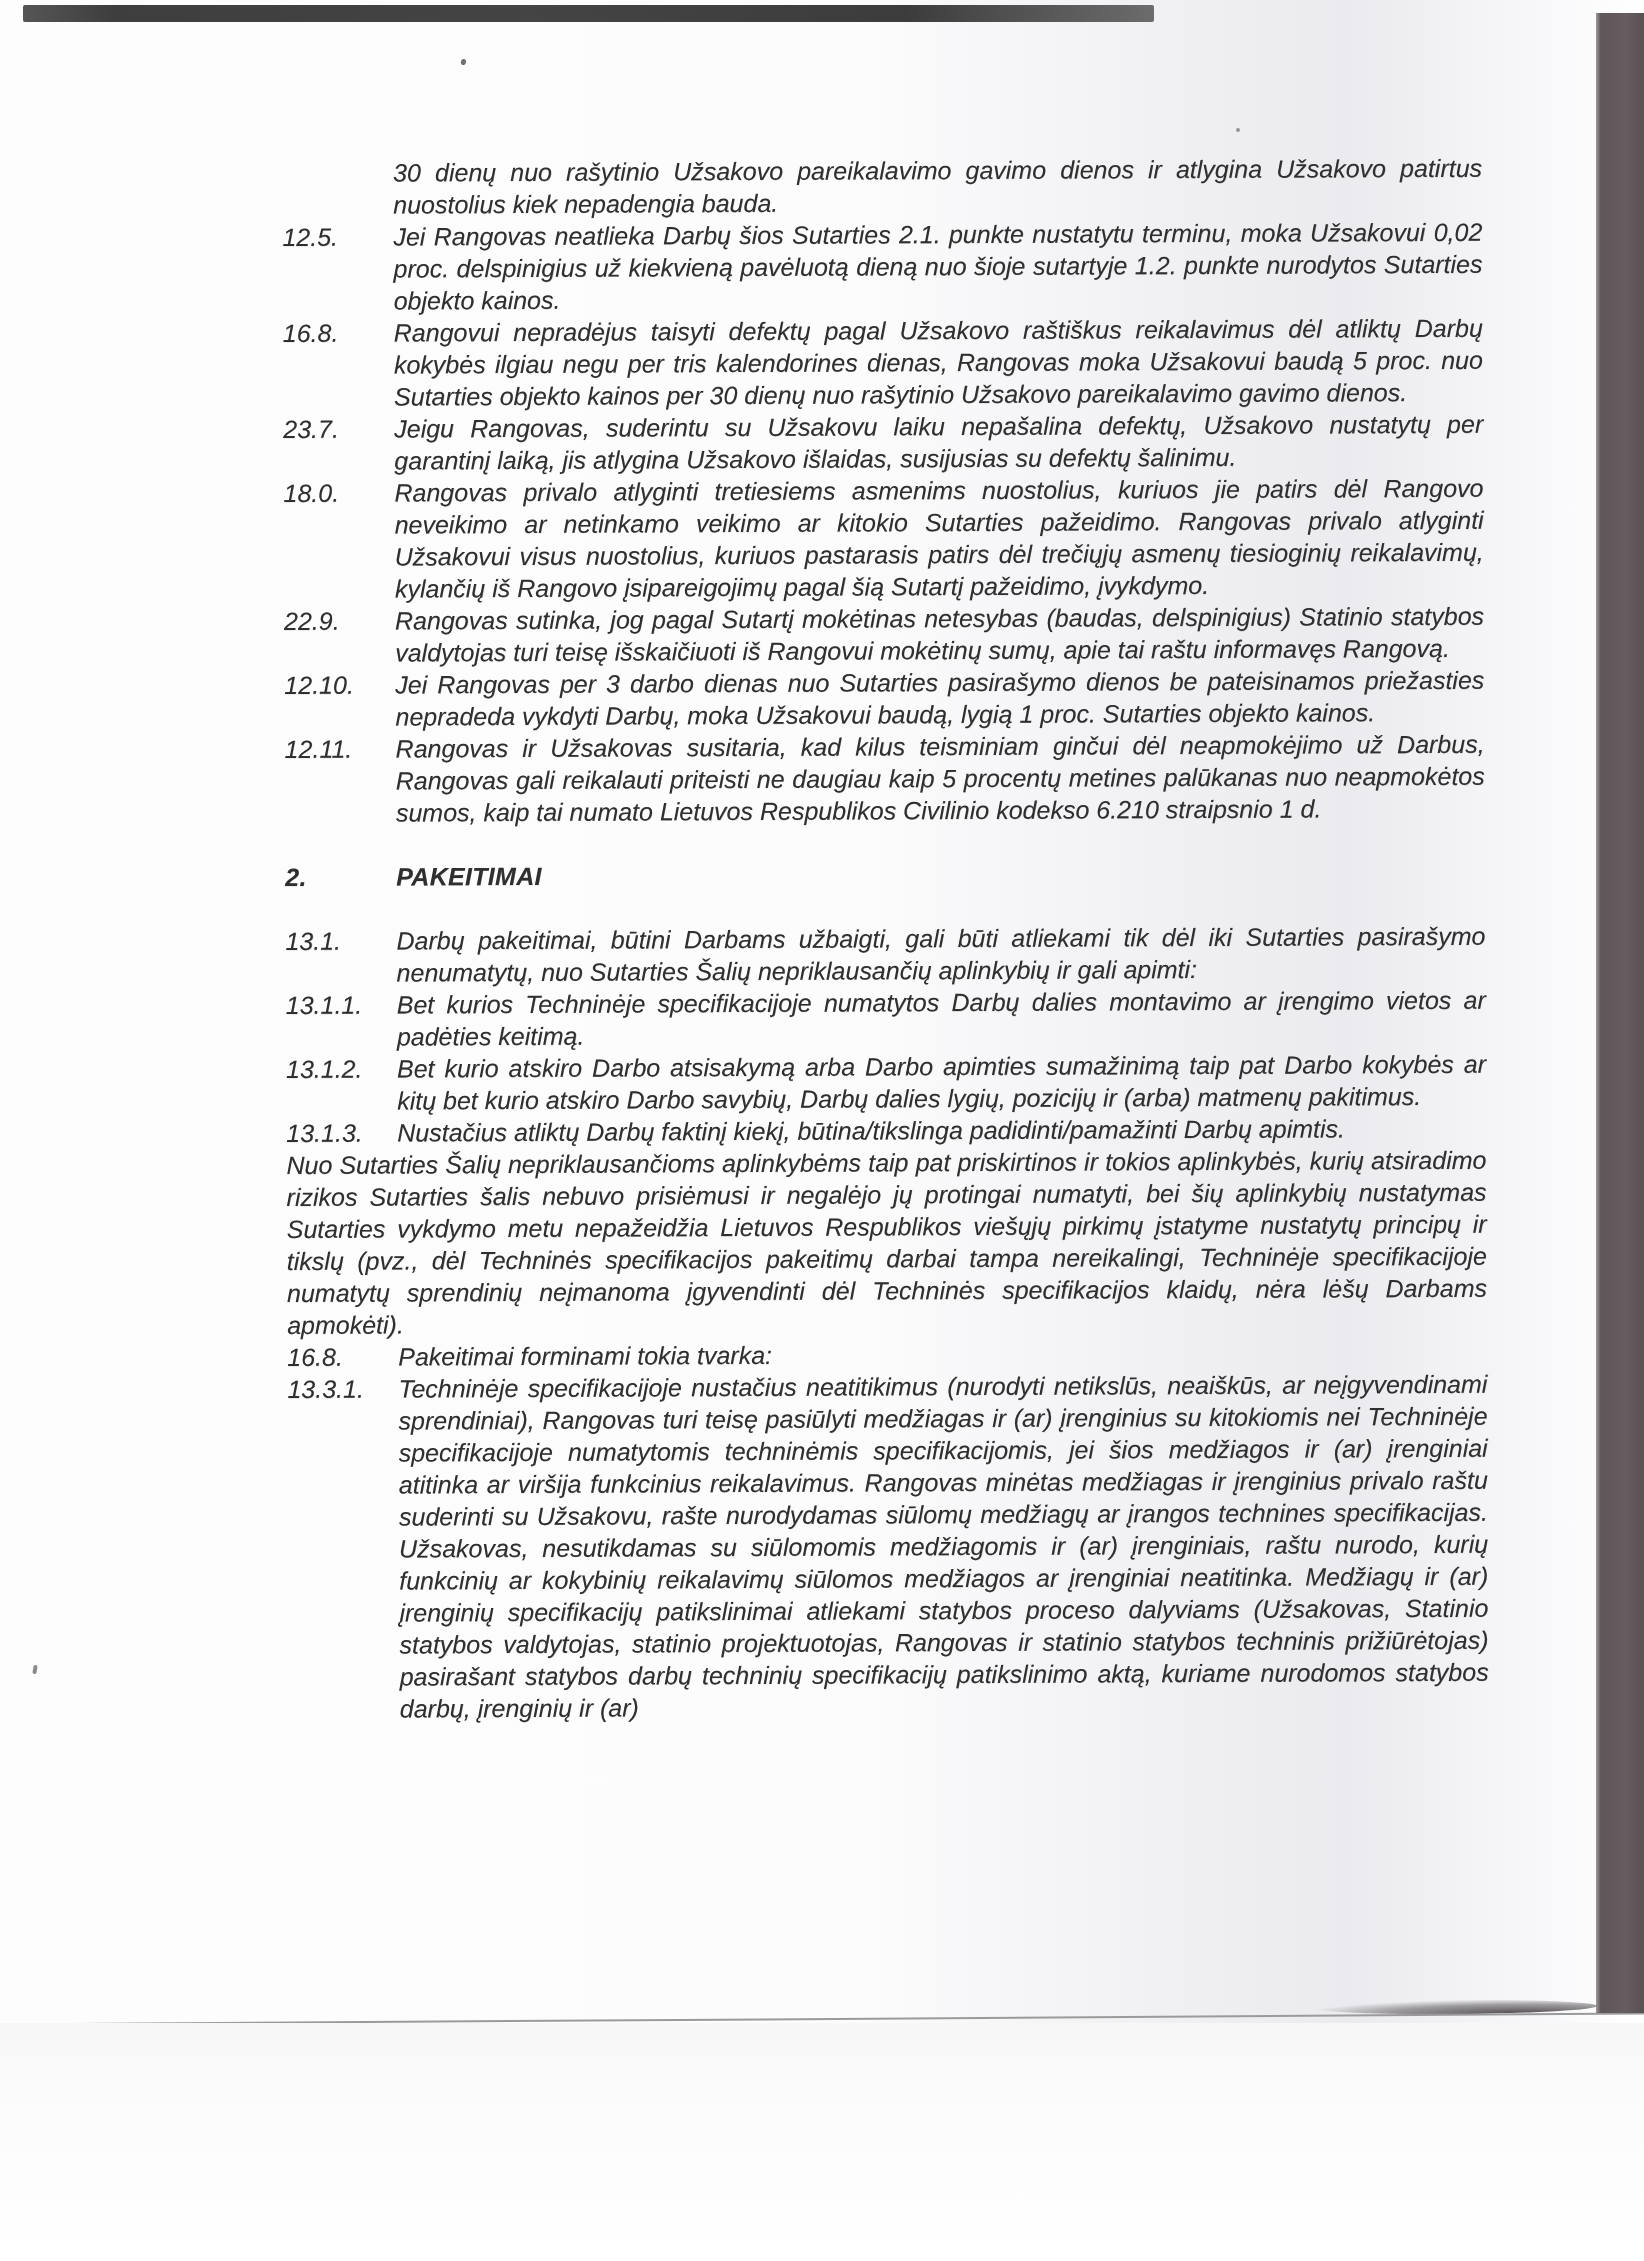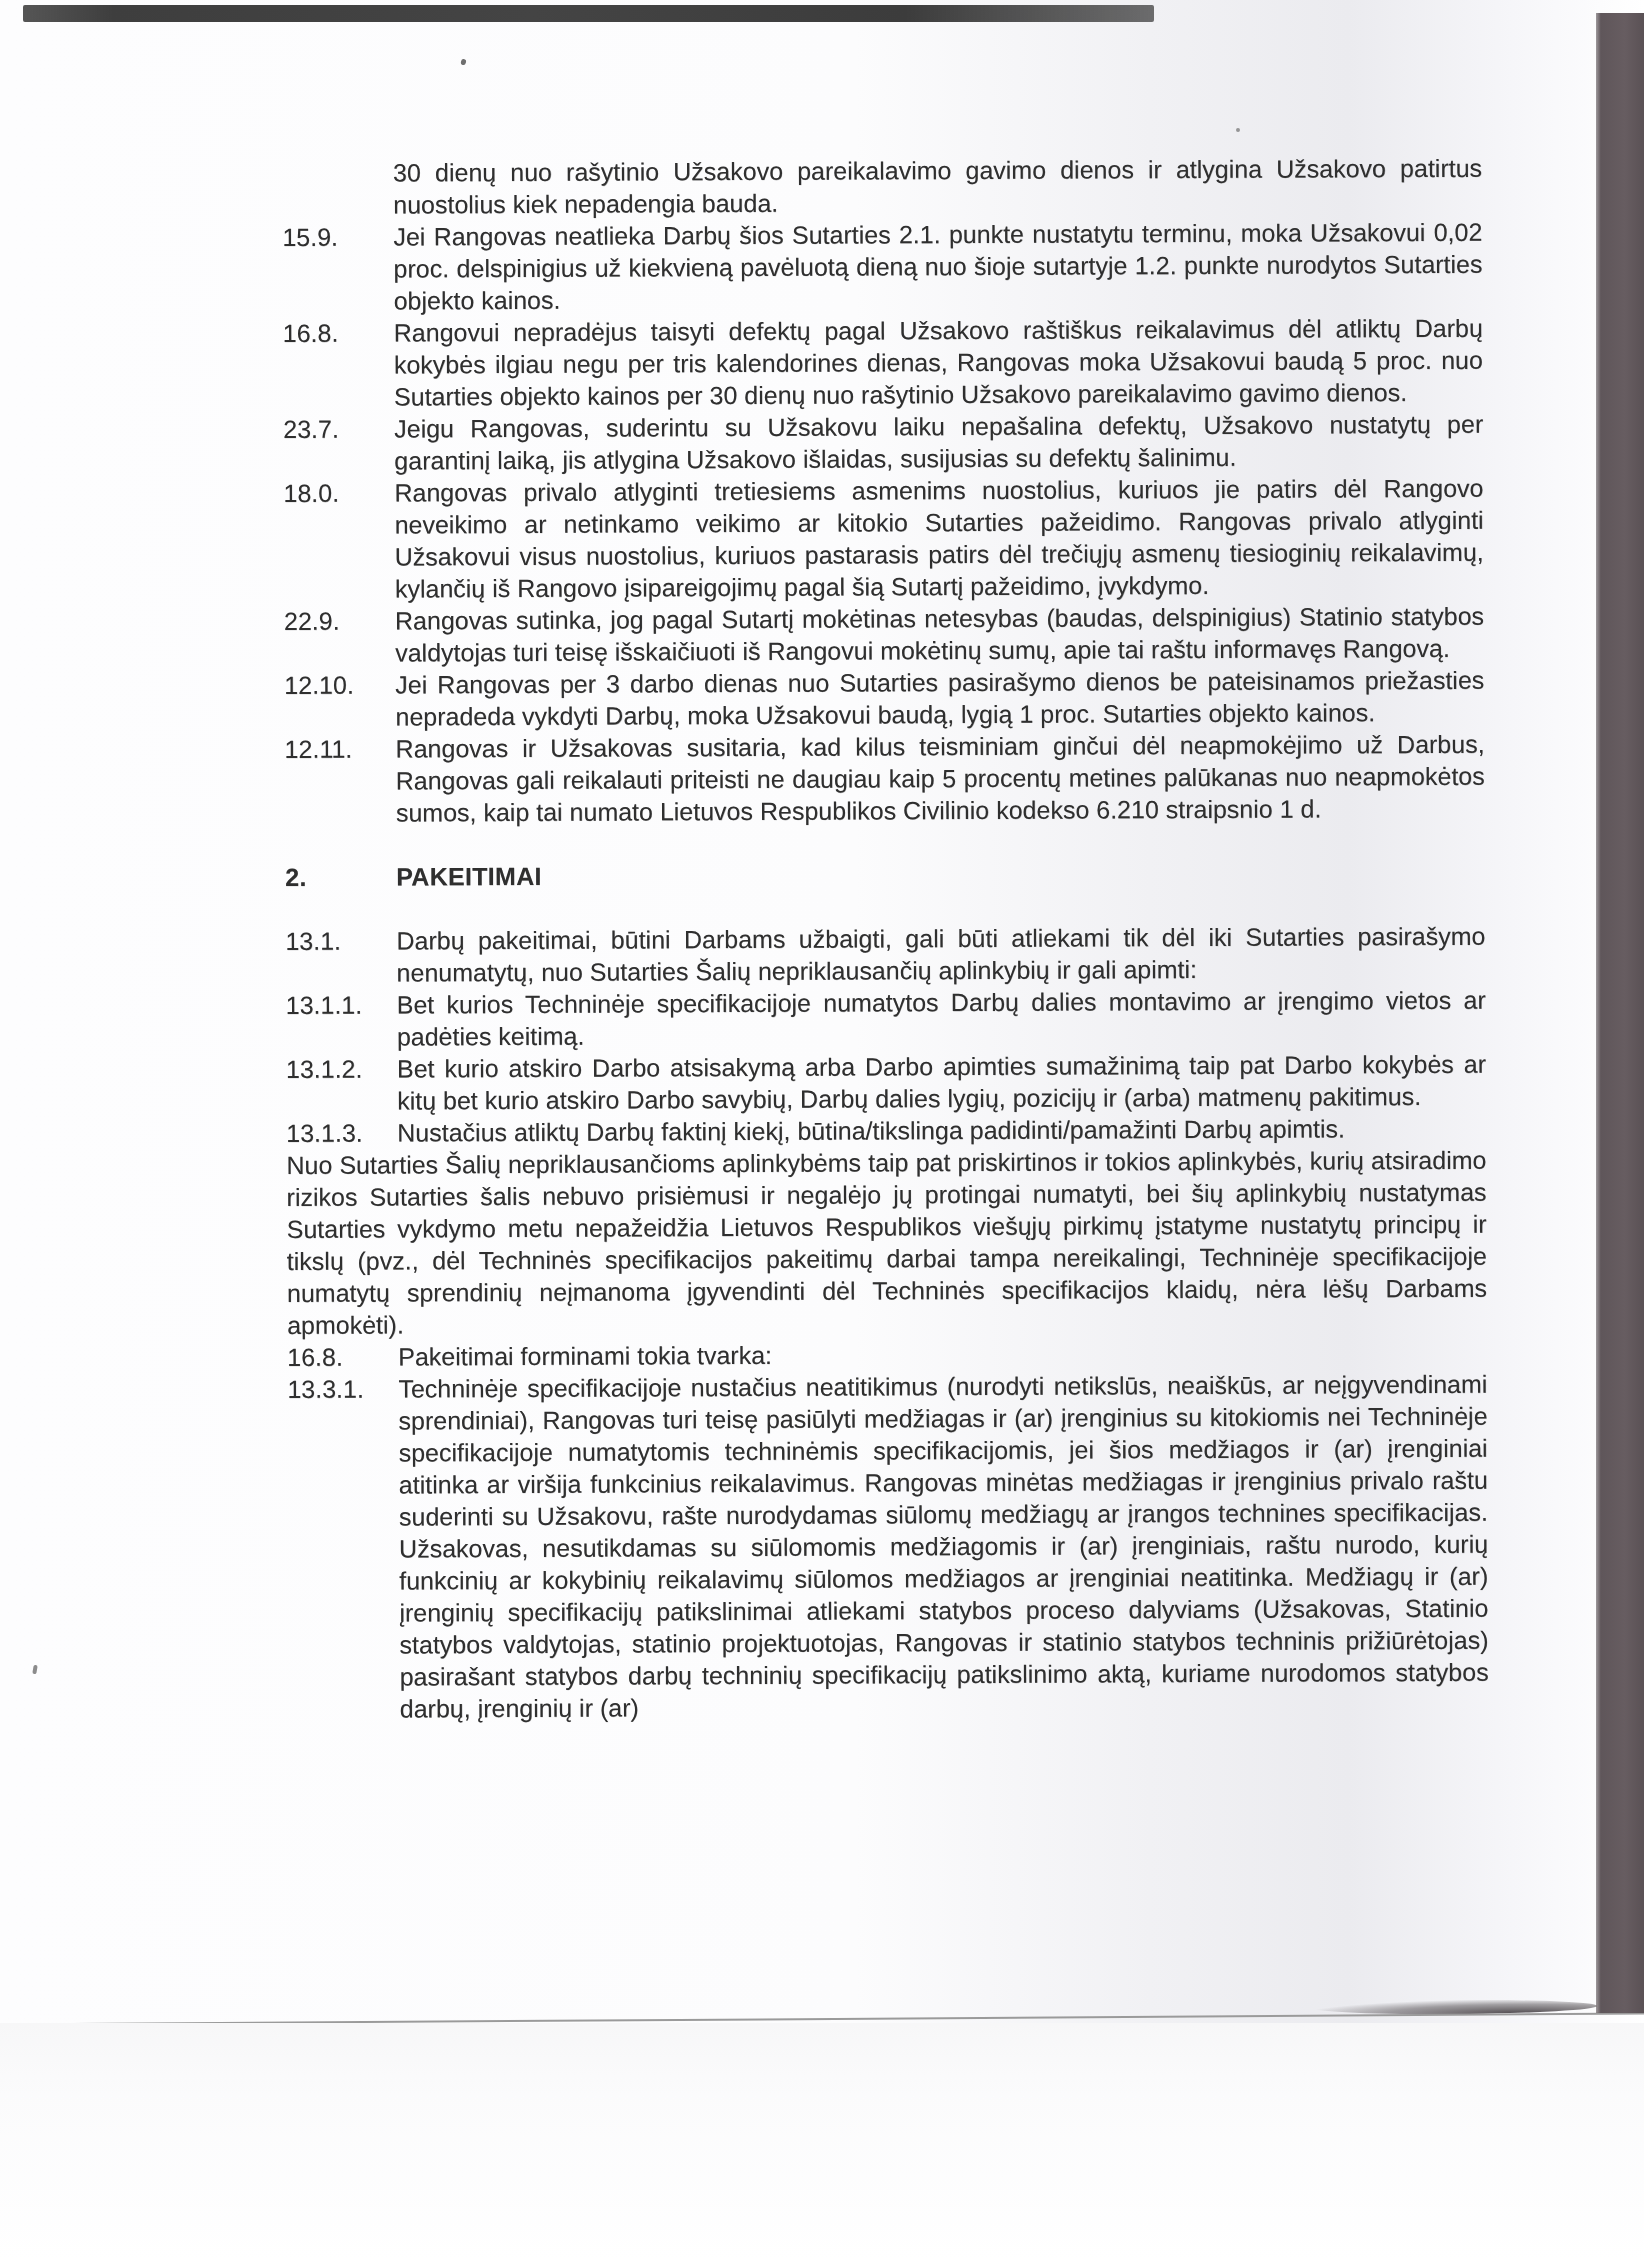--- a/index.html
+++ b/index.html
@@ -12,20 +12,21 @@
   }
 
   
   .page {
     position: absolute; inset: 0;
     background:
       linear-gradient(90deg,
         #fdfdfe 0%, #fcfcfd 52%,
         #f1f1f4 70%, #ebebef 82%,
         #f6f6f9 92%, #ffffff 100%);
+    font-style: italic;
   }
 
   
   .top-bar {
     position: absolute;
     left: 22.5px; top: 5.2px;
     width: 1131px; height: 17px;
     background: linear-gradient(90deg,
       rgba(62,62,62,.88) 0%, #3e3e3e 8%, #444444 45%,
       #3c3c3c 78%, rgba(62,62,62,.75) 100%);
@@ -102,21 +103,21 @@
   <div class="speck s1"></div>
   <div class="speck s2"></div>
   <div class="speck s3"></div>
 
   <div class="content" id="content">
       <div class="row">
         <span class="num"></span>
         <span class="body">30 dienų nuo rašytinio Užsakovo pareikalavimo gavimo dienos ir atlygina Užsakovo patirtus nuostolius kiek nepadengia bauda.</span>
       </div>
       <div class="row">
-        <span class="num">15.9.</span>
+        <span class="num">12.5.</span>
         <span class="body">Jei Rangovas neatlieka Darbų šios Sutarties 2.1. punkte nustatytu terminu, moka Užsakovui 0,02 proc. delspinigius už kiekvieną pavėluotą dieną nuo šioje sutartyje 1.2. punkte nurodytos Sutarties objekto kainos.</span>
       </div>
       <div class="row">
         <span class="num">16.8.</span>
         <span class="body">Rangovui nepradėjus taisyti defektų pagal Užsakovo raštiškus reikalavimus dėl atliktų Darbų kokybės ilgiau negu per tris kalendorines dienas, Rangovas moka Užsakovui baudą 5 proc. nuo Sutarties objekto kainos per 30 dienų nuo rašytinio Užsakovo pareikalavimo gavimo dienos.</span>
       </div>
       <div class="row">
         <span class="num">23.7.</span>
         <span class="body">Jeigu Rangovas, suderintu su Užsakovu laiku nepašalina defektų, Užsakovo nustatytų per garantinį laiką, jis atlygina Užsakovo išlaidas, susijusias su defektų šalinimu.</span>
       </div>

